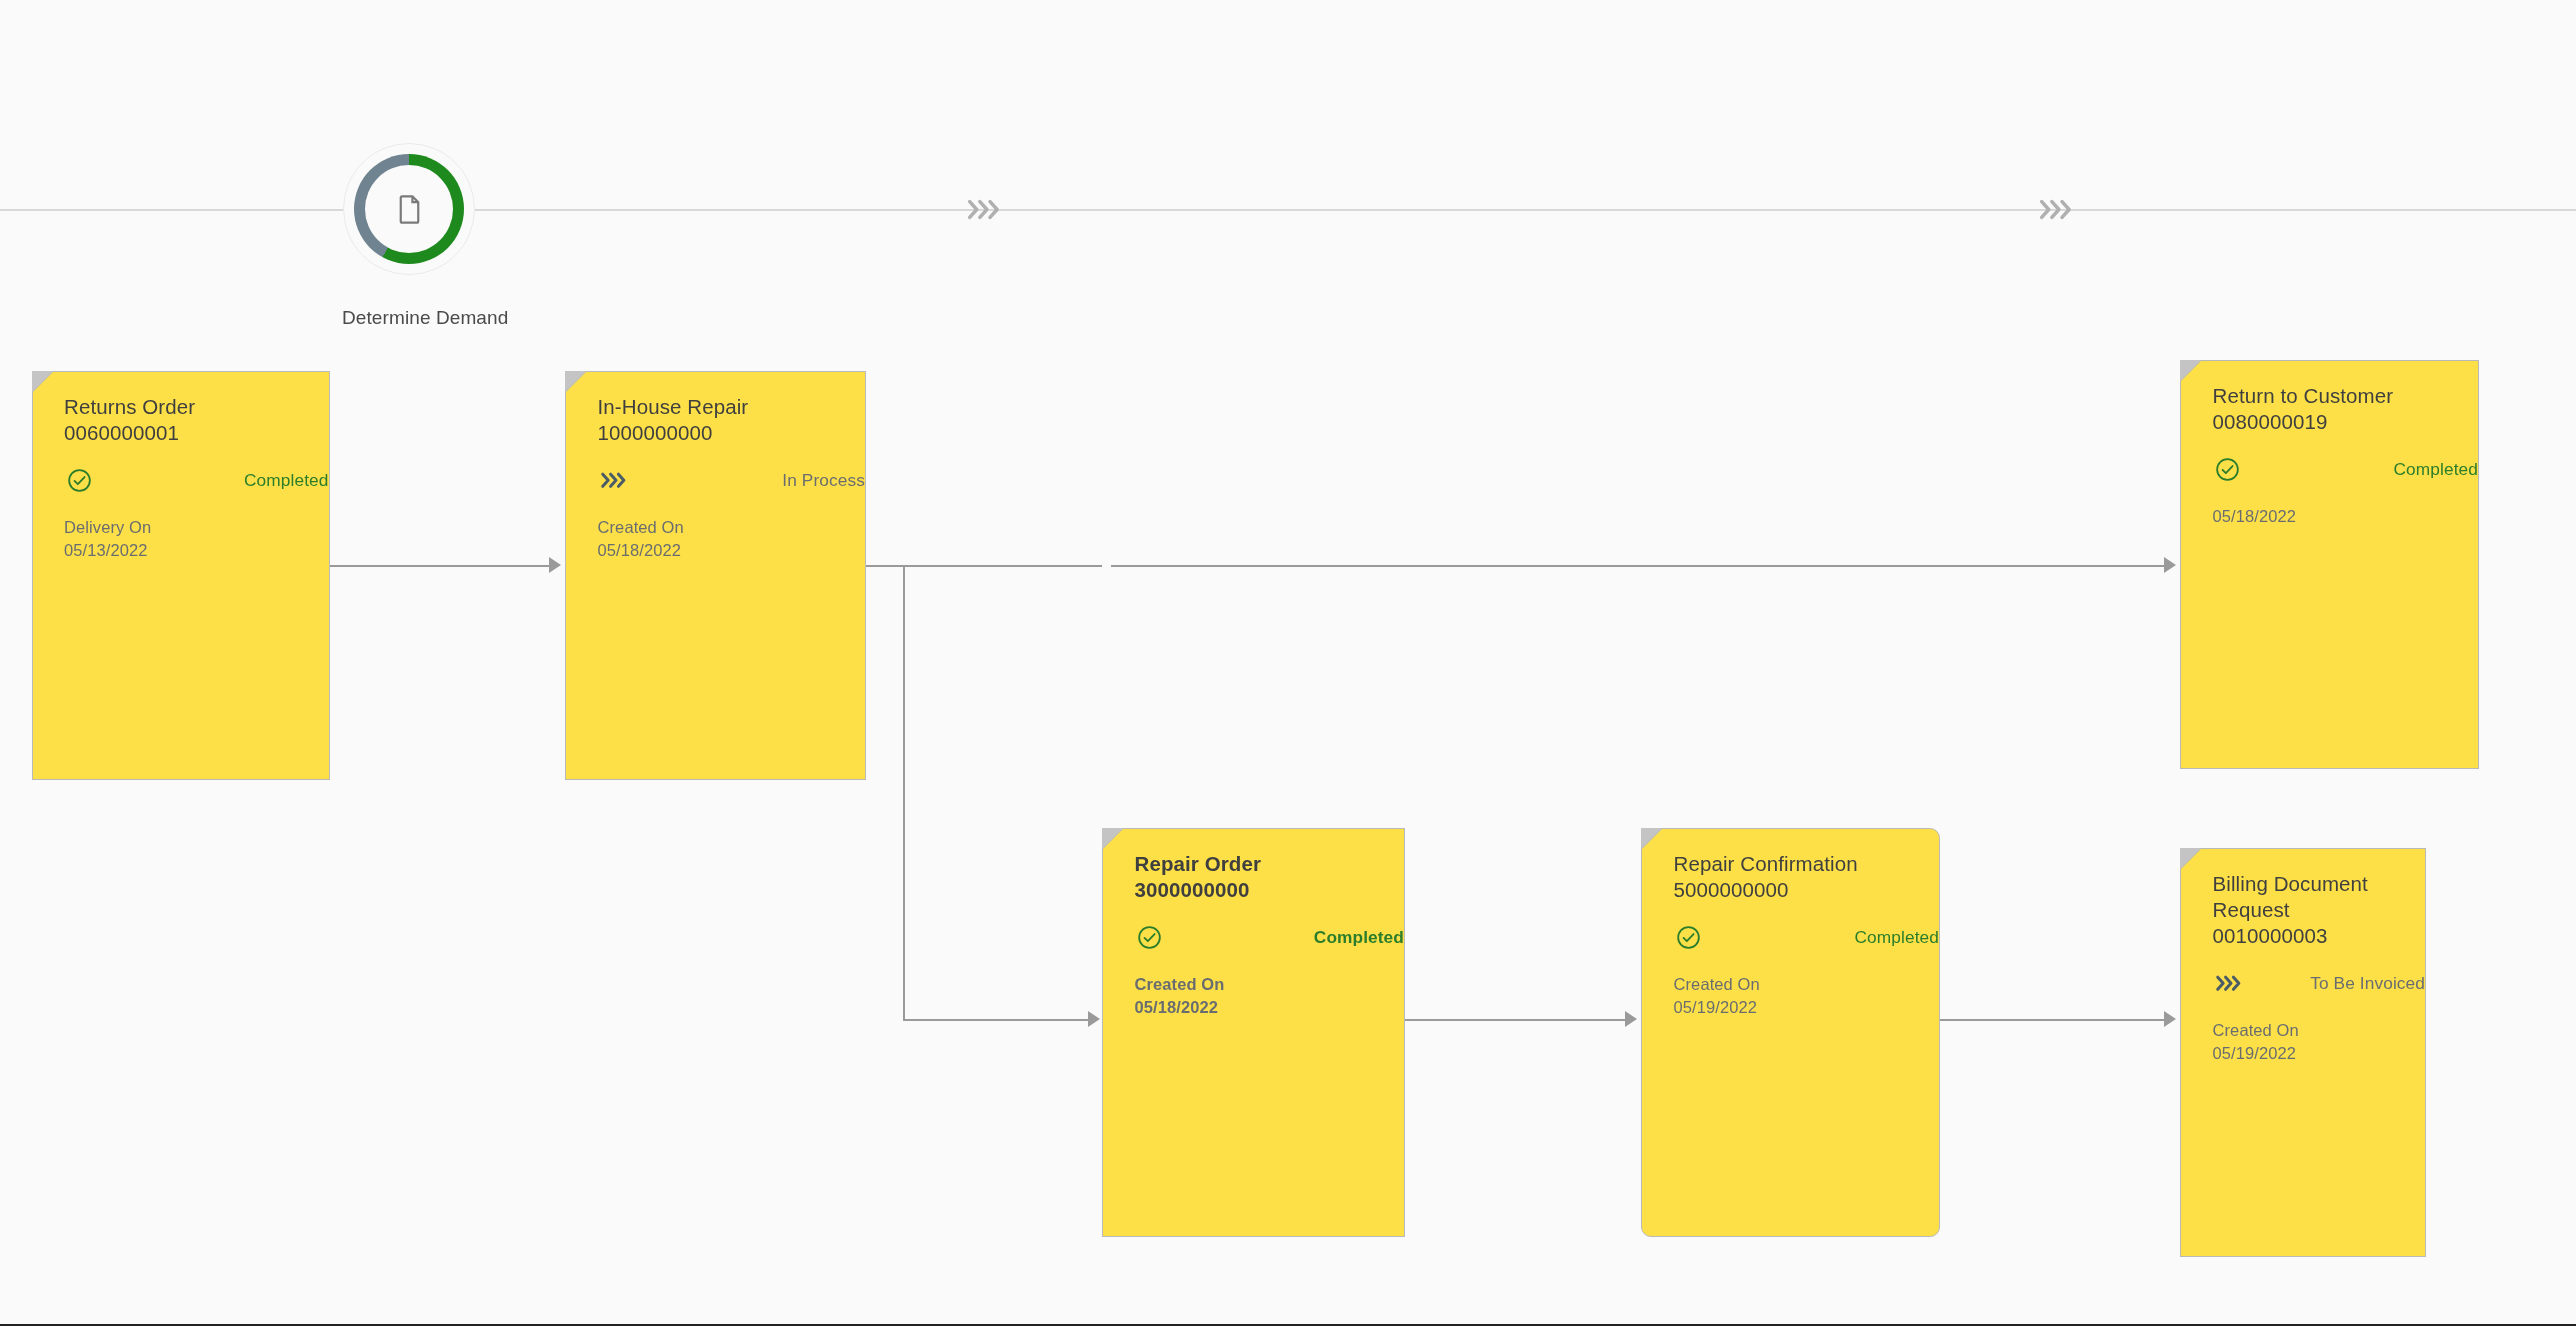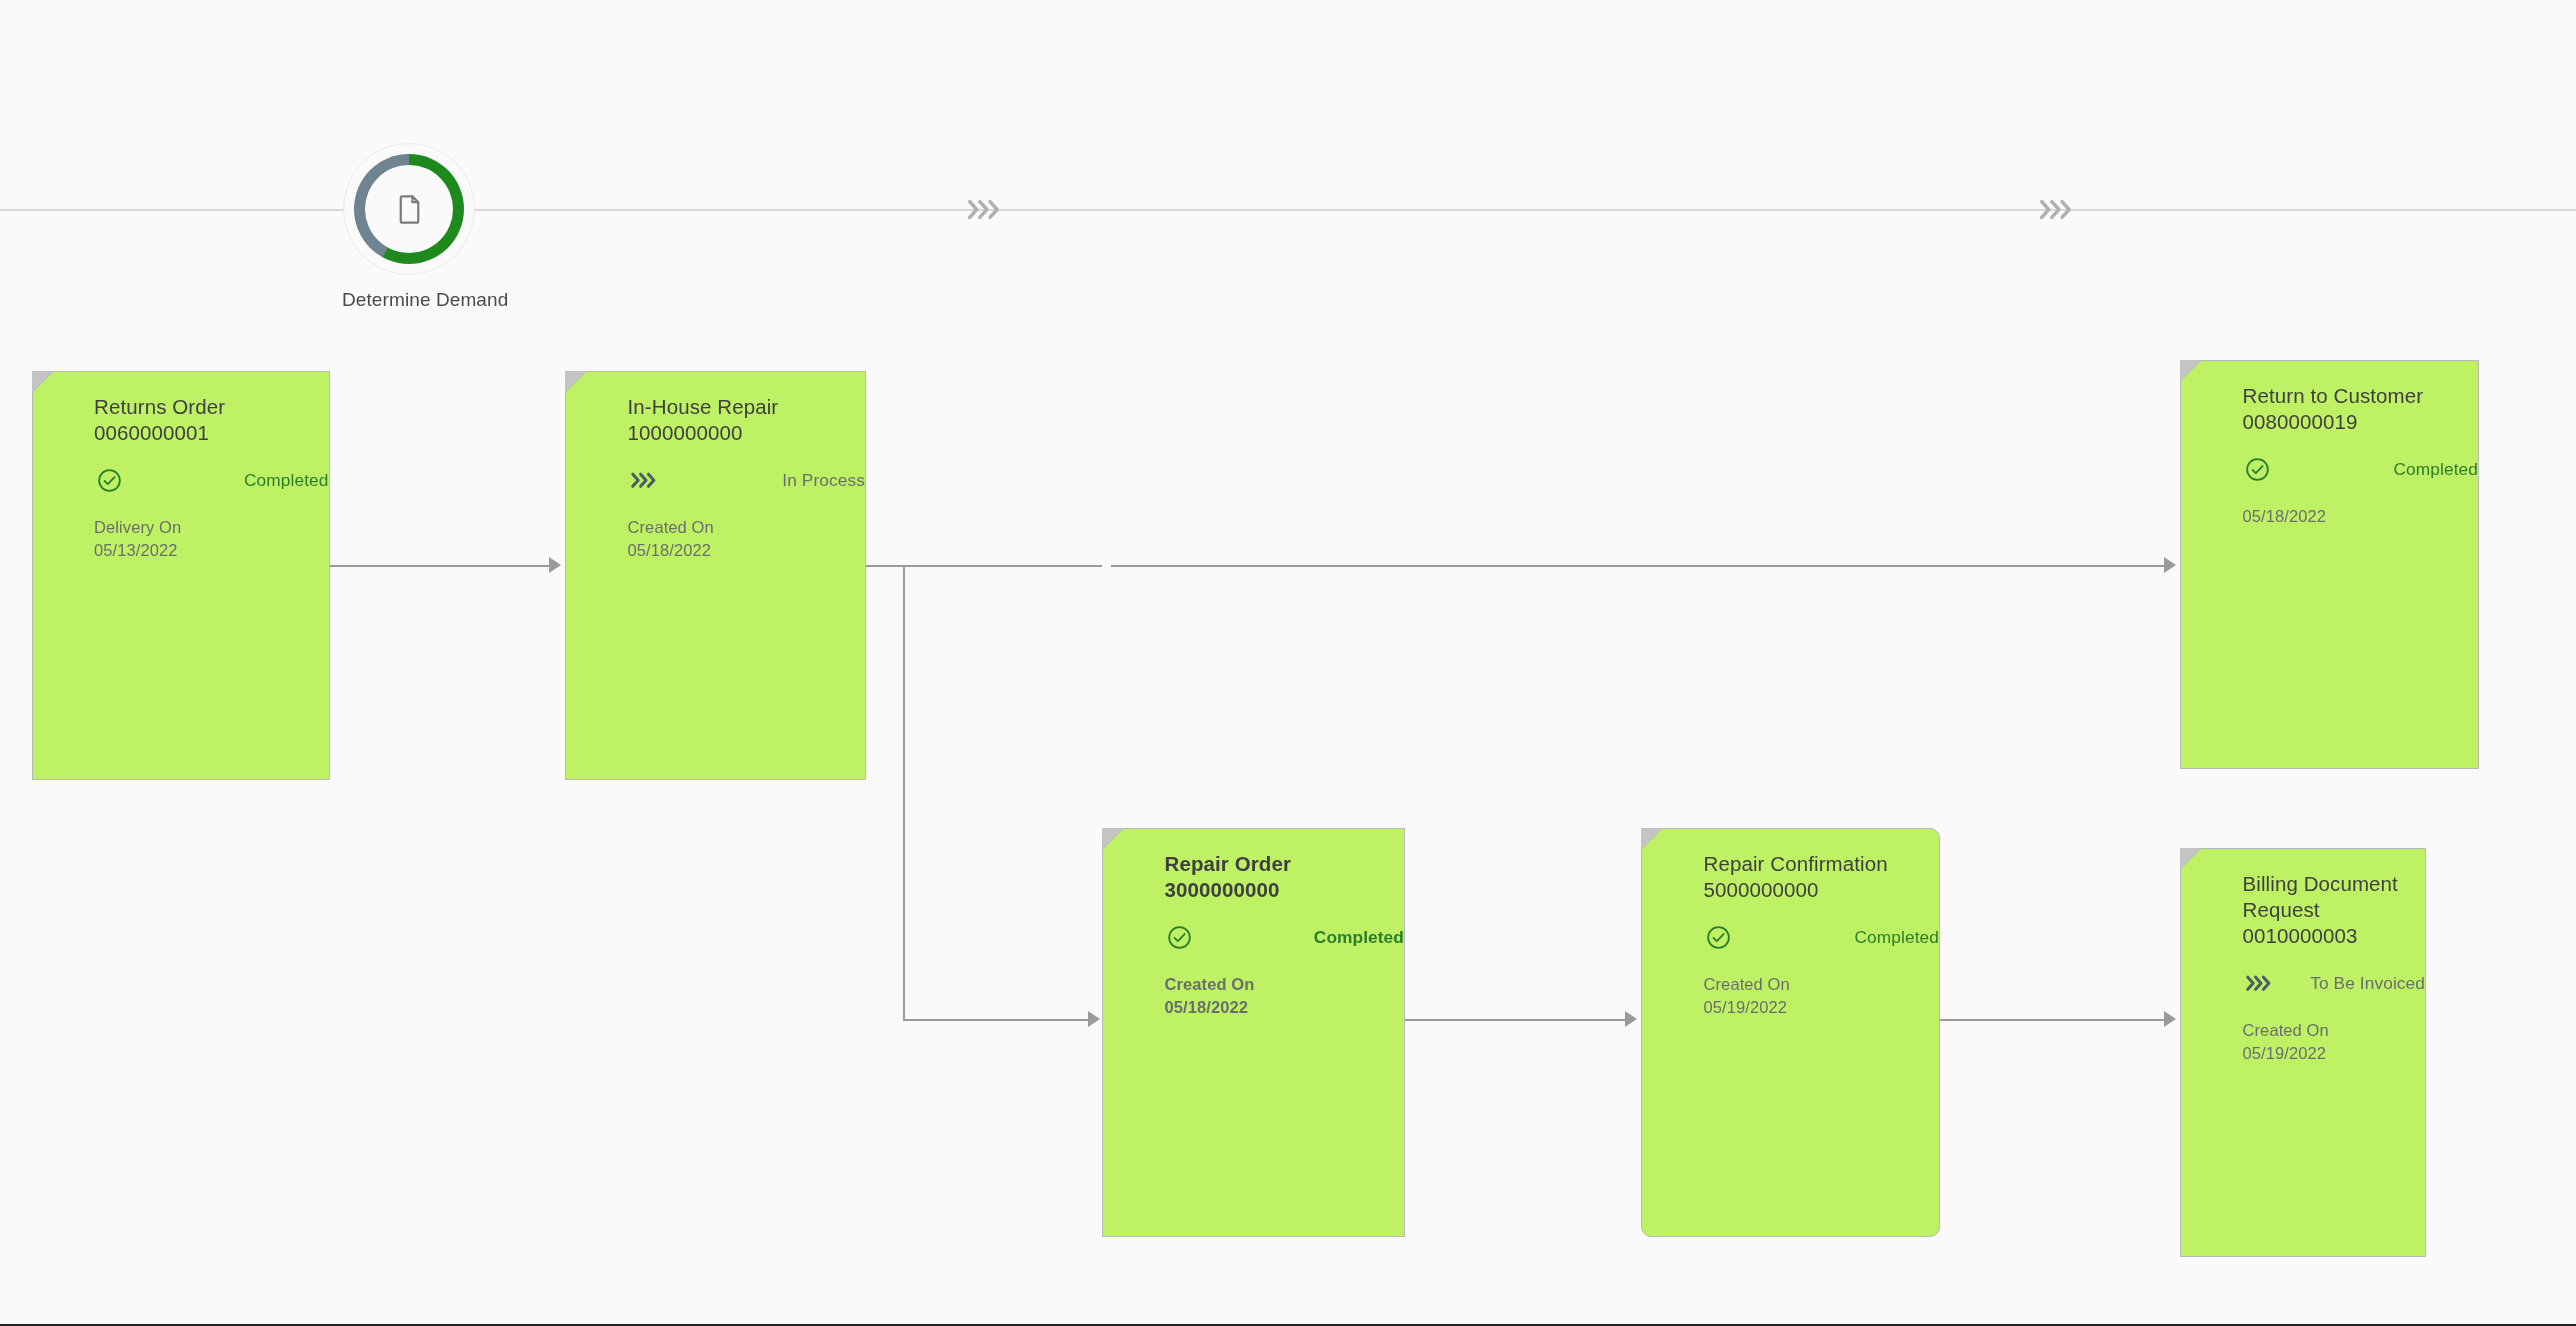--- a/index.html
+++ b/index.html
@@ -66,45 +66,44 @@
     transform: translate(-50%,-50%);
     width: 88px; height: 88px;
     border-radius: 50%;
     background: #fafafa;
     display: flex;
     align-items: center;
     justify-content: center;
   }
   .lane-icon svg { display: block; }
   .lane-label {
-    margin-top: 13px;
+    margin-top: 31px;
     font-size: 19px;
     color: #4a4a4a;
     white-space: nowrap;
     letter-spacing: 0.1px;
   }
 
   .lane-sep {
     position: absolute;
     top: 192px;
     width: 47px;
     height: 35px;
     display: flex;
     align-items: center;
     justify-content: center;
   }
   .lane-sep svg { display:block; }
 
   
   .doc-card {
     position: absolute;
-    background: #bef264;
+    background: #fde047;
     border: 0.8px solid #b9b9b9;
     box-sizing: border-box;
-    padding-left: 30px;
   }
   .fold {
     position: absolute;
     left: -0.8px;
     top: -0.8px;
     width: 0; height: 0;
     border-left: 22px solid #b9b9b9;
     border-bottom: 22px solid transparent;
   }
   .fold-inner {

